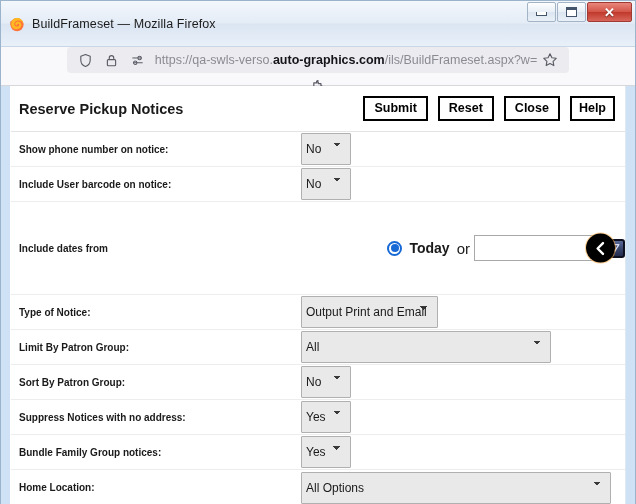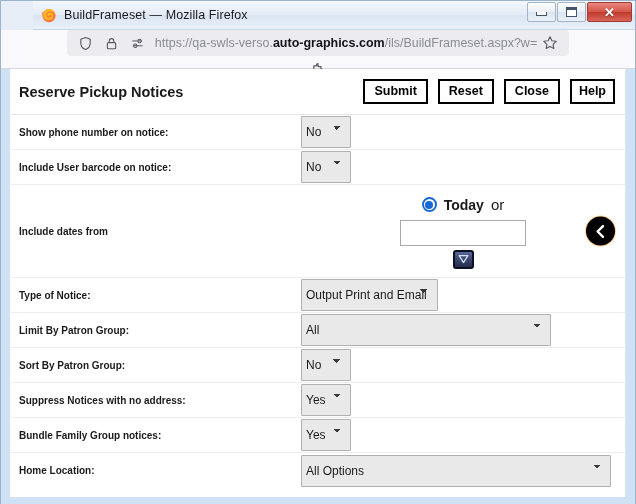--- a/index.html
+++ b/index.html
@@ -18,29 +18,28 @@
   .window {
     width: 636px;
     height: 504px;
     position: relative;
     background: linear-gradient(to bottom, #e8eef7 0%, #dbe5f1 100%);
     border: 1px solid #9cb3cc;
     box-sizing: border-box;
   }
 
   .titlebar {
-    height: 29px;
+    height: 46px;
     position: relative;
     display: flex;
     align-items: center;
     background: linear-gradient(to bottom, #f3f7fc 0%, #e4ecf6 48%, #dbe5f2 52%, #e8f0f9 100%);
     border-bottom: 1px solid #c8d6e6;
     box-sizing: border-box;
     padding-left: 8px;
-    margin-left: 32px;
   }
   .ff-logo {
     width: 16px; height: 16px;
     flex: 0 0 16px;
     margin-right: 7px;
     position: relative;
   }
   .title-text {
     font-size: 12.5px;
     color: #1b1b1b;
@@ -254,21 +253,21 @@
     background-repeat: no-repeat;
   }
   select.sm { width: 50px; }
   select.md { width: 137px; }
   select.lg { width: 250px; }
   select.xl { width: 310px; }
 
   
   .dates-ctrl {
     display: flex;
-    flex-direction: column;
+    flex-direction: row;
     justify-content: flex-end;
     gap: 4px;
   }
   .radio-line {
     display: flex;
     align-items: center;
     gap: 7px;
     height: 22px;
   }
   .radio {

